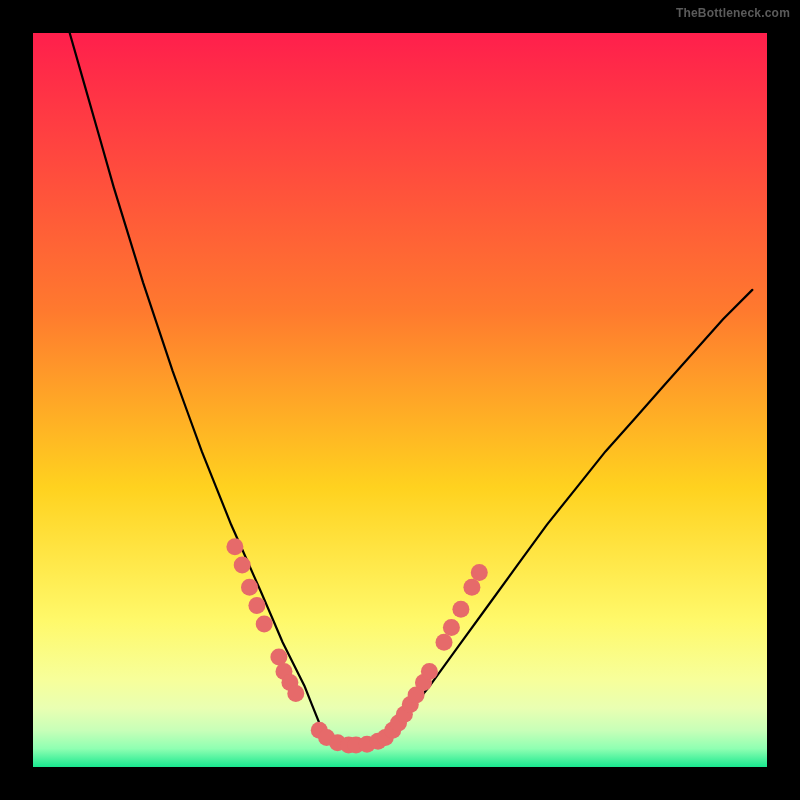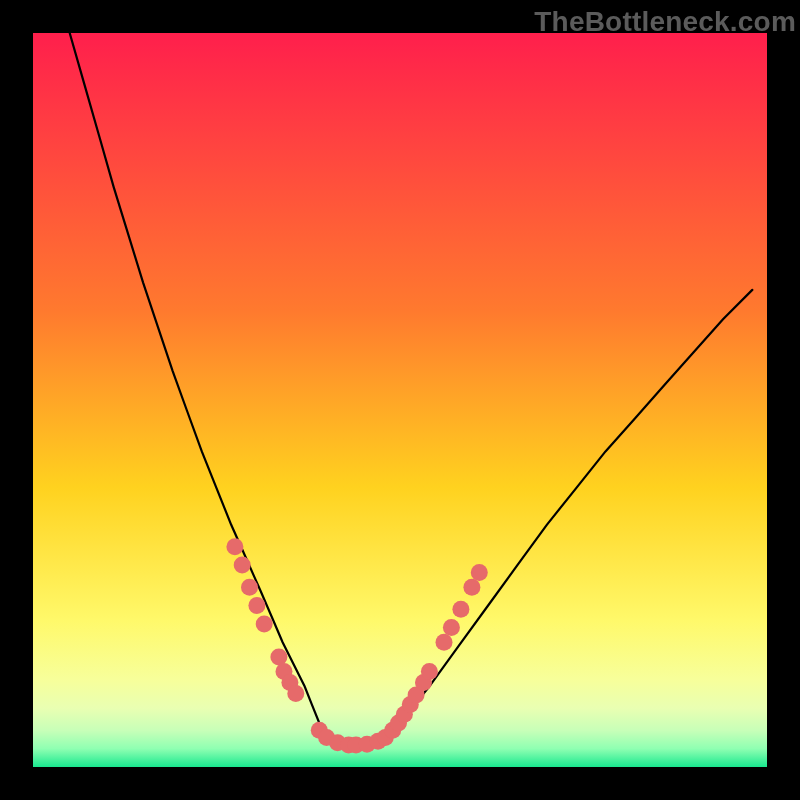--- a/index.html
+++ b/index.html
@@ -13,23 +13,23 @@
   }
   .frame {
     position: relative;
     width: 800px;
     height: 800px;
     background: #000;
   }
   .watermark {
     position: absolute;
     top: 6px;
-    right: 4px;
+    right: 10px;
     color: #5b5b5b;
-    font-size: 28px;
+    font-size: 12px;
     font-weight: 600;
     letter-spacing: 0.2px;
     z-index: 50;
     user-select: none;
   }
   svg {
     position: absolute;
     left: 0;
     top: 0;
   }

